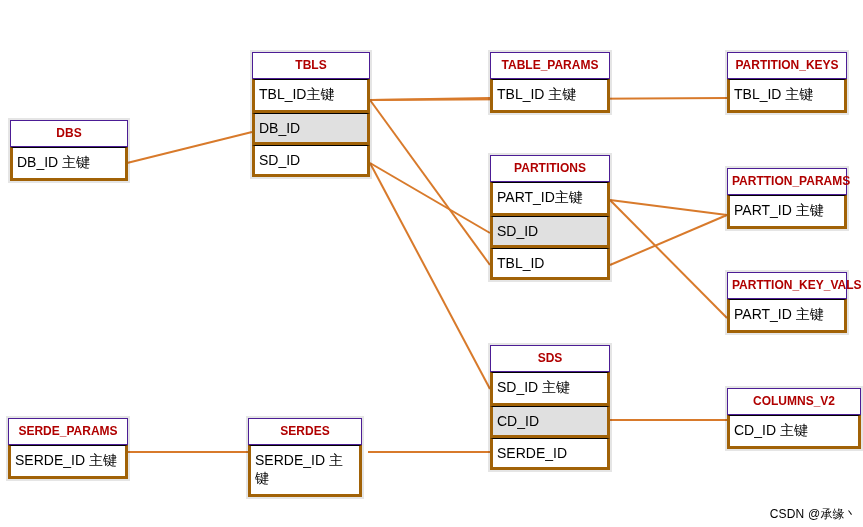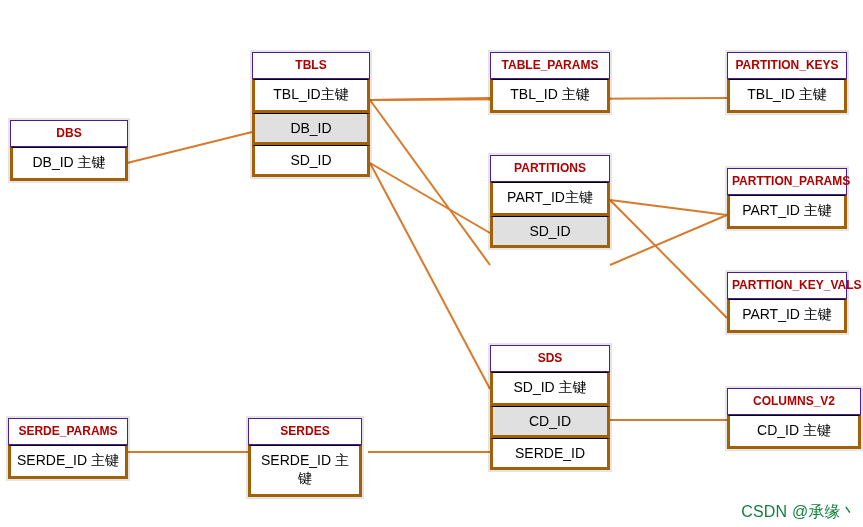--- a/index.html
+++ b/index.html
@@ -38,34 +38,34 @@
     color: #b00000;
     text-align: center;
     padding: 6px 4px;
     font-size: 12px;
     line-height: 1.1;
   }
   .entity .row {
     border: 3px solid #a16207;
     border-top: 1px solid #000;
     background: #fff;
-    text-align: center;
+    text-align: left;
     padding: 6px 4px;
     font-size: 14px;
     color: #000;
   }
   .entity .row.shaded {
     background: #e0e0e0;
   }
   .watermark {
     position: absolute;
     right: 6px;
     bottom: 4px;
-    font-size: 16px;
-    color: #15803d;
+    font-size: 12px;
+    color: #000000;
     letter-spacing: 0.2px;
   }
 </style>
 </head>
 <body>
 
 <div class="canvas">
 
   <svg class="connections">
     <g stroke="#d87a2b" stroke-width="2" fill="none">
@@ -115,20 +115,21 @@
 
   <div class="entity" style="left:727px; top:52px; width:120px;">
     <div class="header">PARTITION_KEYS</div>
     <div class="row">TBL_ID 主键</div>
   </div>
 
   <div class="entity" style="left:490px; top:155px; width:120px;">
     <div class="header">PARTITIONS</div>
     <div class="row">PART_ID主键</div>
     <div class="row shaded">SD_ID</div>
+    <div class="row">TBL_ID</div>
   </div>
 
   <div class="entity" style="left:727px; top:168px; width:120px;">
     <div class="header">PARTTION_PARAMS</div>
     <div class="row">PART_ID 主键</div>
   </div>
 
   <div class="entity" style="left:727px; top:272px; width:120px;">
     <div class="header">PARTTION_KEY_VALS</div>
     <div class="row">PART_ID 主键</div>

